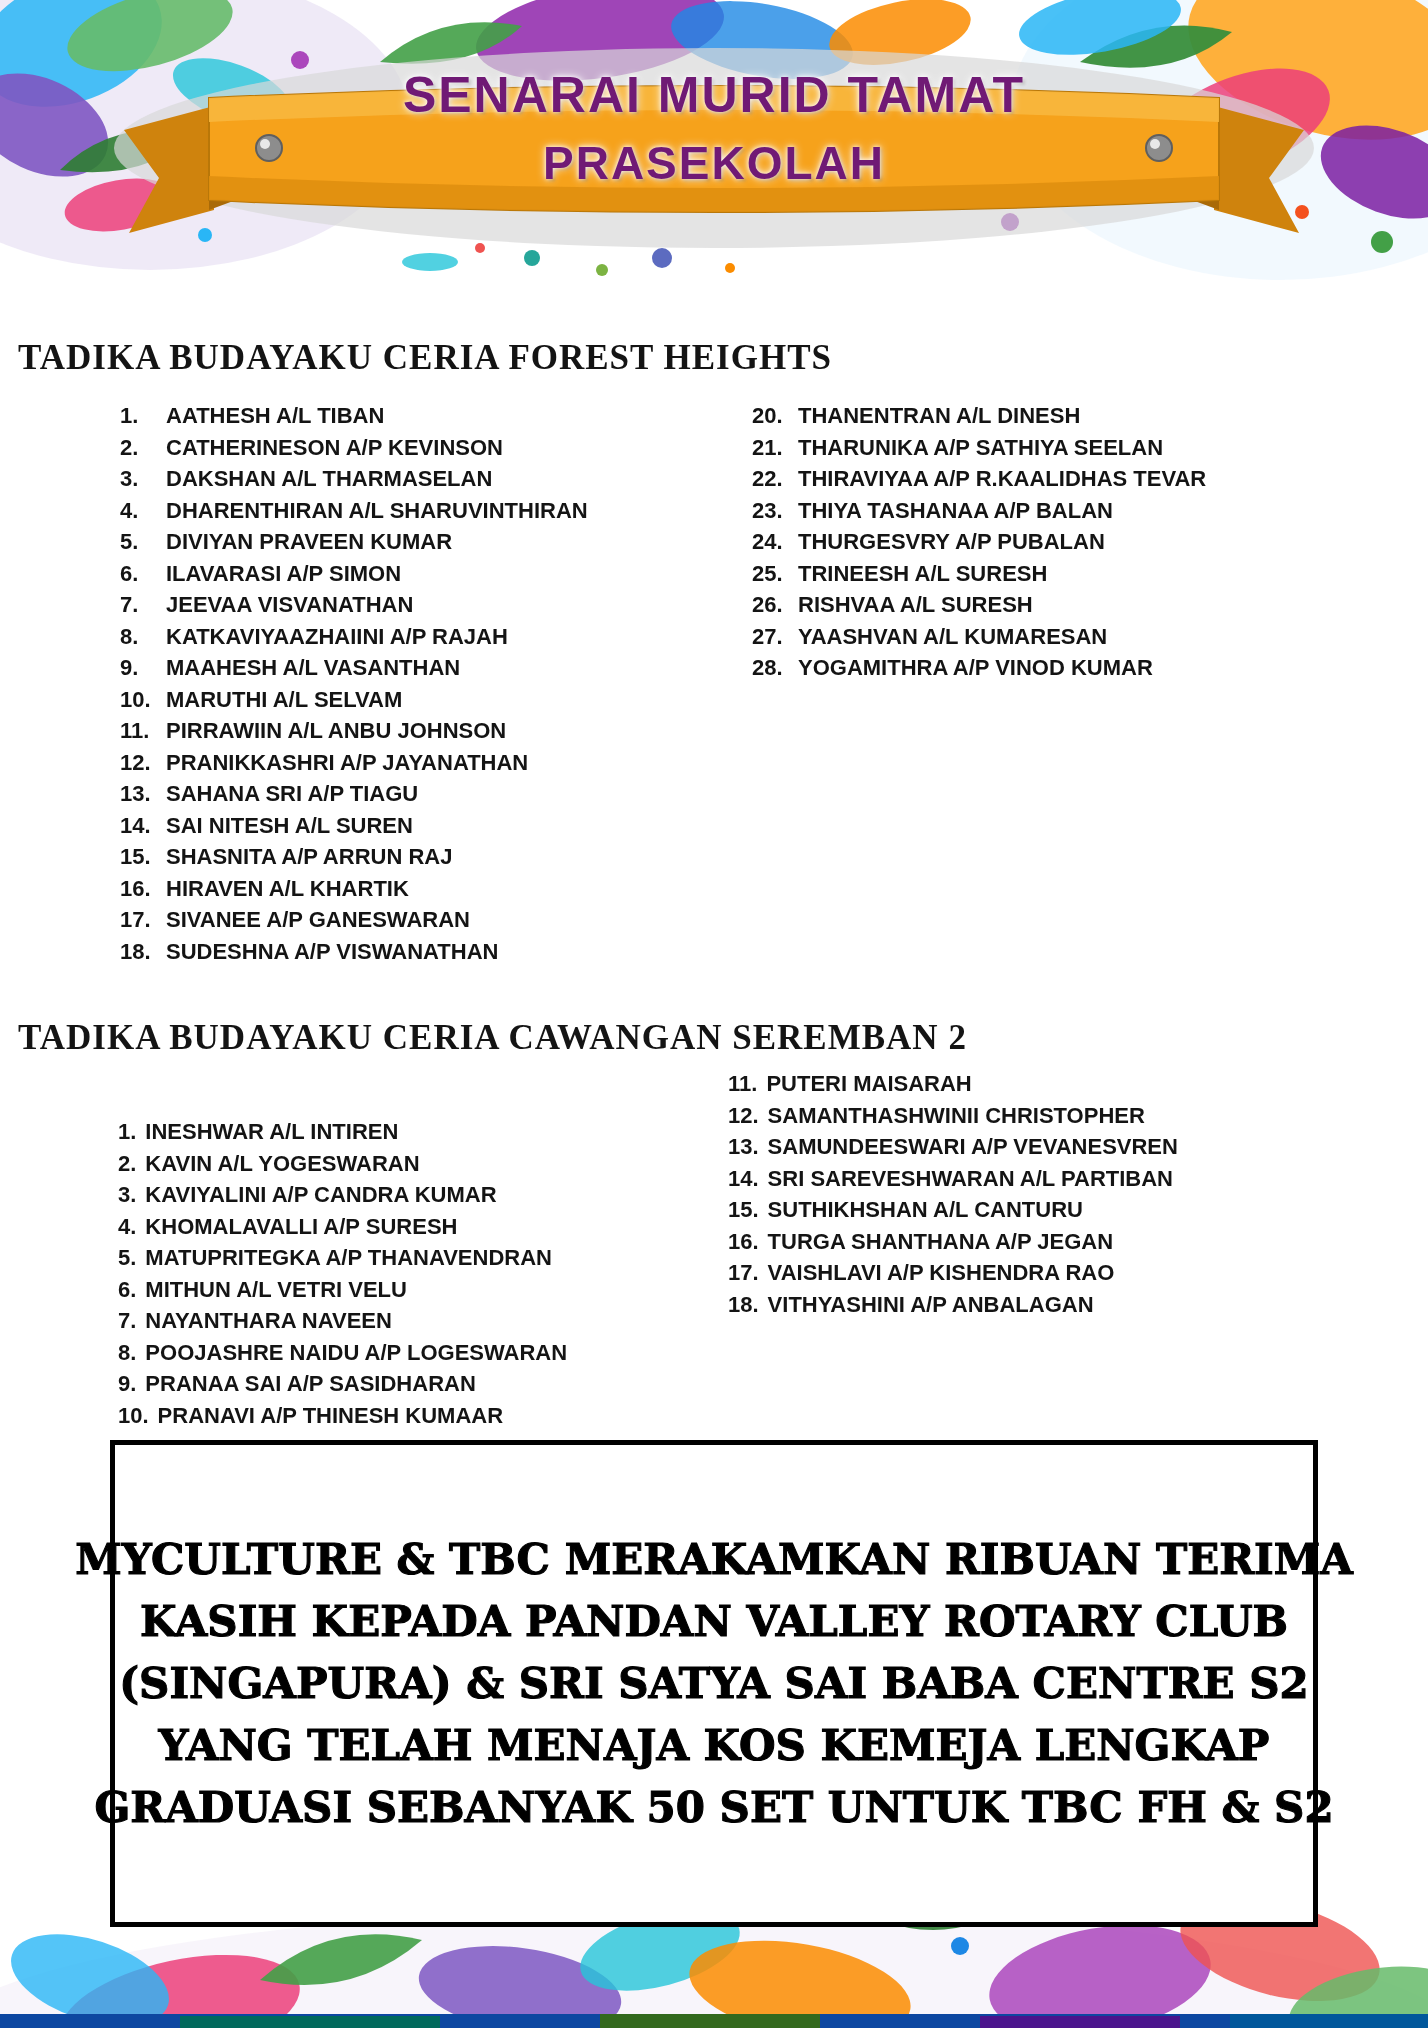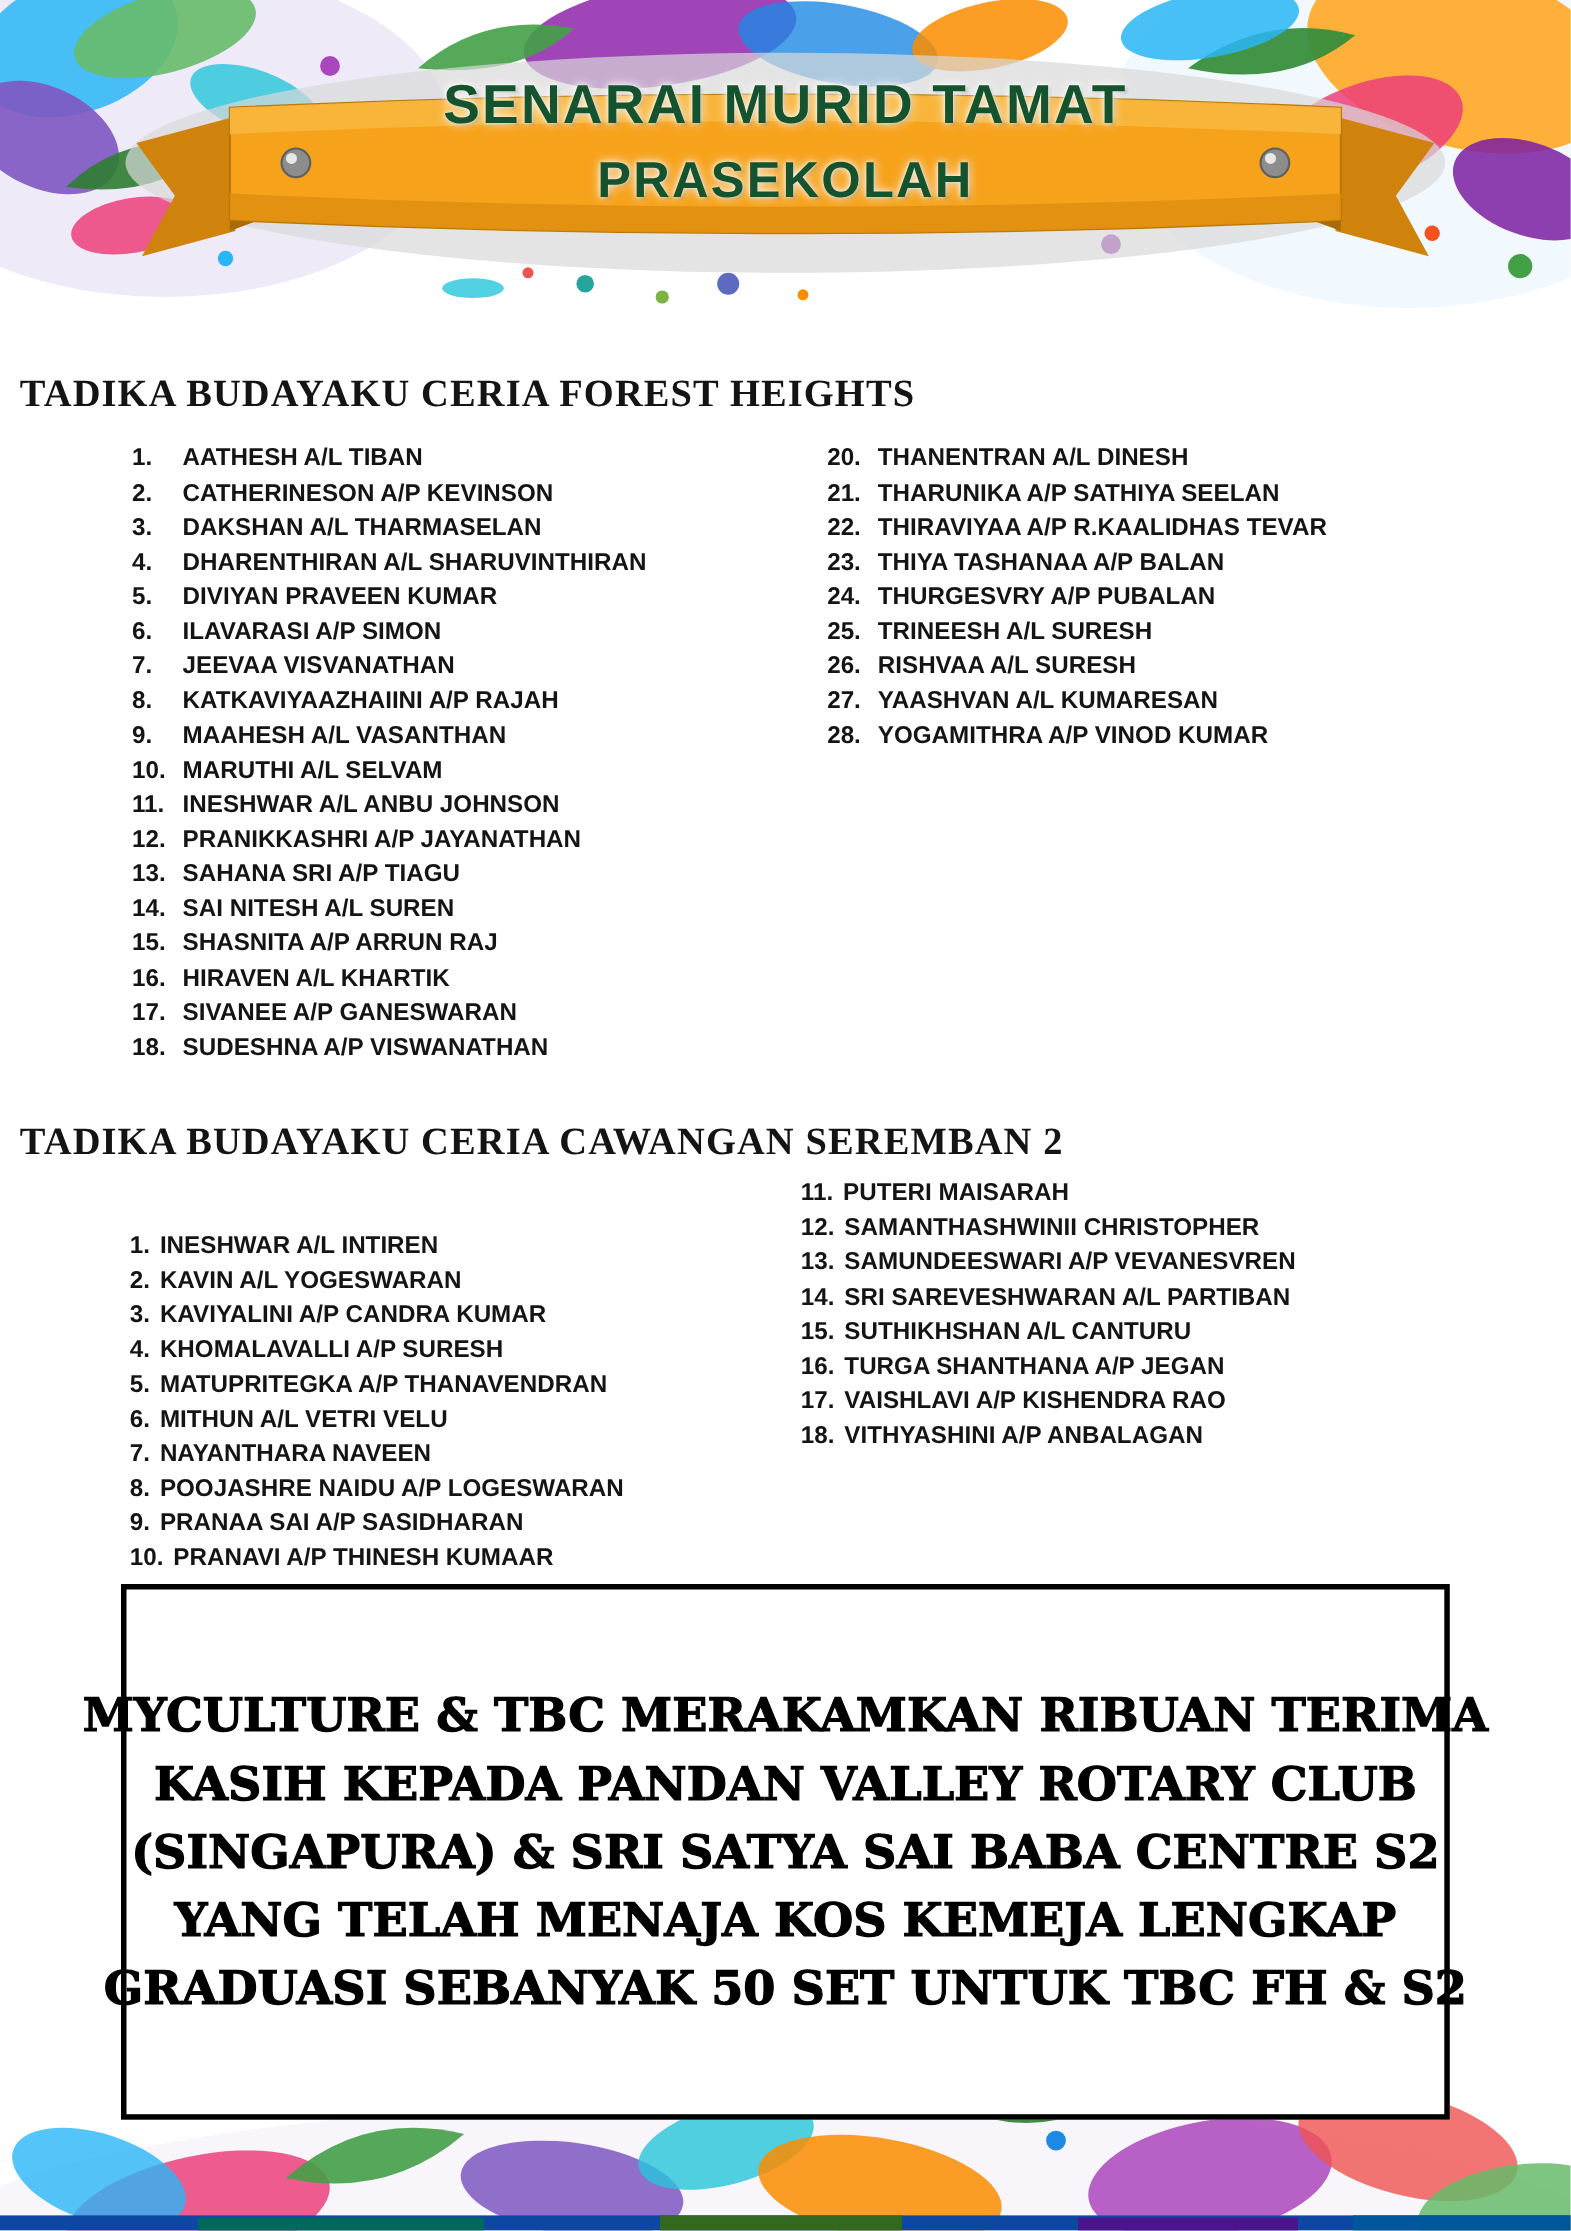--- a/index.html
+++ b/index.html
@@ -6,21 +6,21 @@
   .page{position:relative;width:1428px;height:2028px;background:#fff;overflow:hidden;
         font-family:"Liberation Sans",sans-serif;}
   .splash-top{position:absolute;top:0;left:0;z-index:1;}
   .splash-bottom{position:absolute;bottom:0;left:0;z-index:1;}
 
   
   .banner{position:absolute;top:28px;left:50%;transform:translateX(-50%);
           width:1240px;height:250px;z-index:3;}
   .ribbon{position:absolute;top:0;left:0;}
   .banner-text{position:absolute;left:0;right:0;top:36px;text-align:center;
-               color:#14532d;font-weight:bold;z-index:4;}
+               color:#701a75;font-weight:bold;z-index:4;}
   .banner-line1{font-size:50px;line-height:62px;letter-spacing:2px;
                 text-shadow:0 0 10px rgba(255,255,255,.95),0 0 4px rgba(255,255,255,.9),2px 2px 3px rgba(0,0,0,.25);}
   .banner-line2{font-size:46px;line-height:58px;margin-top:8px;letter-spacing:2px;
                 text-shadow:0 0 10px rgba(255,255,255,.95),0 0 4px rgba(255,255,255,.9),2px 2px 3px rgba(0,0,0,.25);}
 
   
   .sec-heading{position:absolute;left:0;width:100%;text-align:left;margin:18px;
                font-family:"Liberation Serif",serif;font-weight:bold;font-size:35px;
                color:#141414;letter-spacing:1px;z-index:2;}
   .h1a{top:320px;}
@@ -147,21 +147,21 @@
 
       <li>
         <span class="num">9.</span><span class="name">MAAHESH A/L VASANTHAN</span>
       </li>
 
       <li>
         <span class="num">10.</span><span class="name">MARUTHI A/L SELVAM</span>
       </li>
 
       <li>
-        <span class="num">11.</span><span class="name">INESHWAR A/L ANBU JOHNSON</span>
+        <span class="num">11.</span><span class="name">PIRRAWIIN A/L ANBU JOHNSON</span>
       </li>
 
       <li>
         <span class="num">12.</span><span class="name">PRANIKKASHRI A/P JAYANATHAN</span>
       </li>
 
       <li>
         <span class="num">13.</span><span class="name">SAHANA SRI A/P TIAGU</span>
       </li>
 

